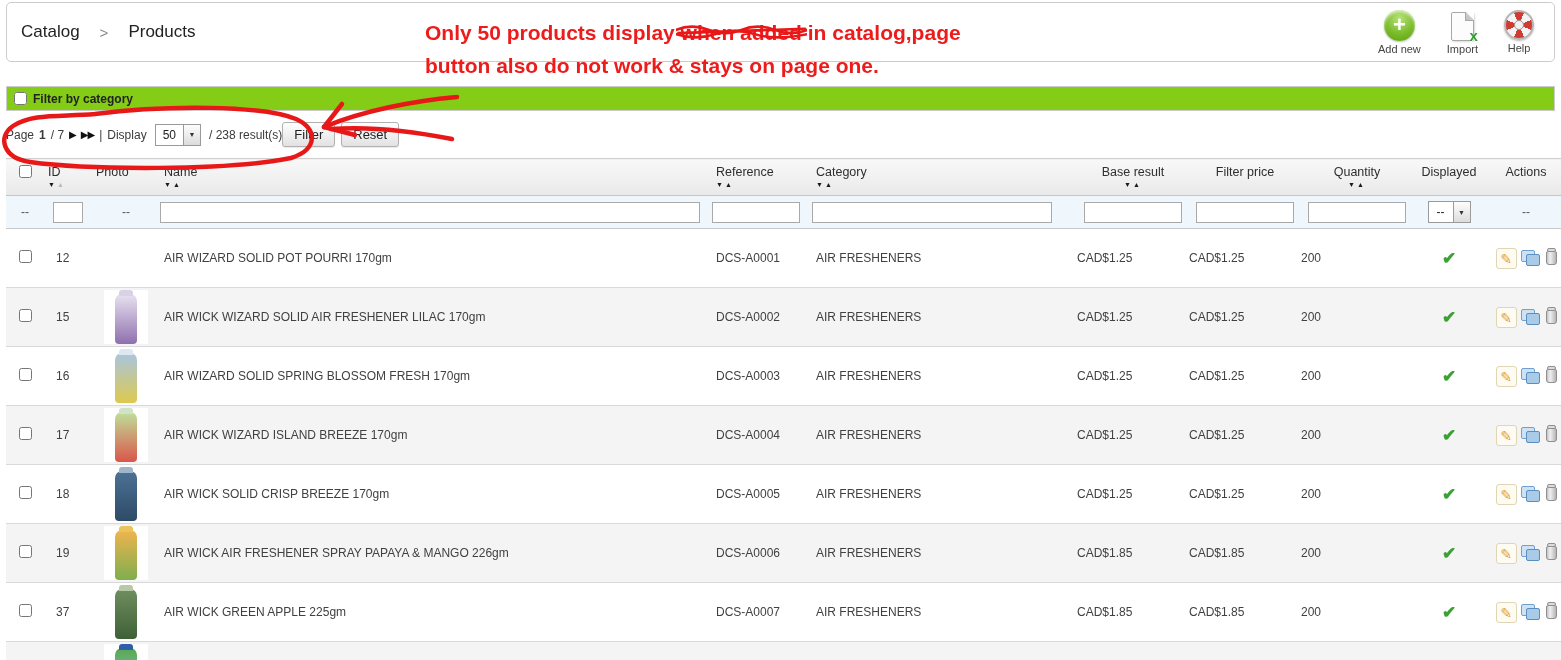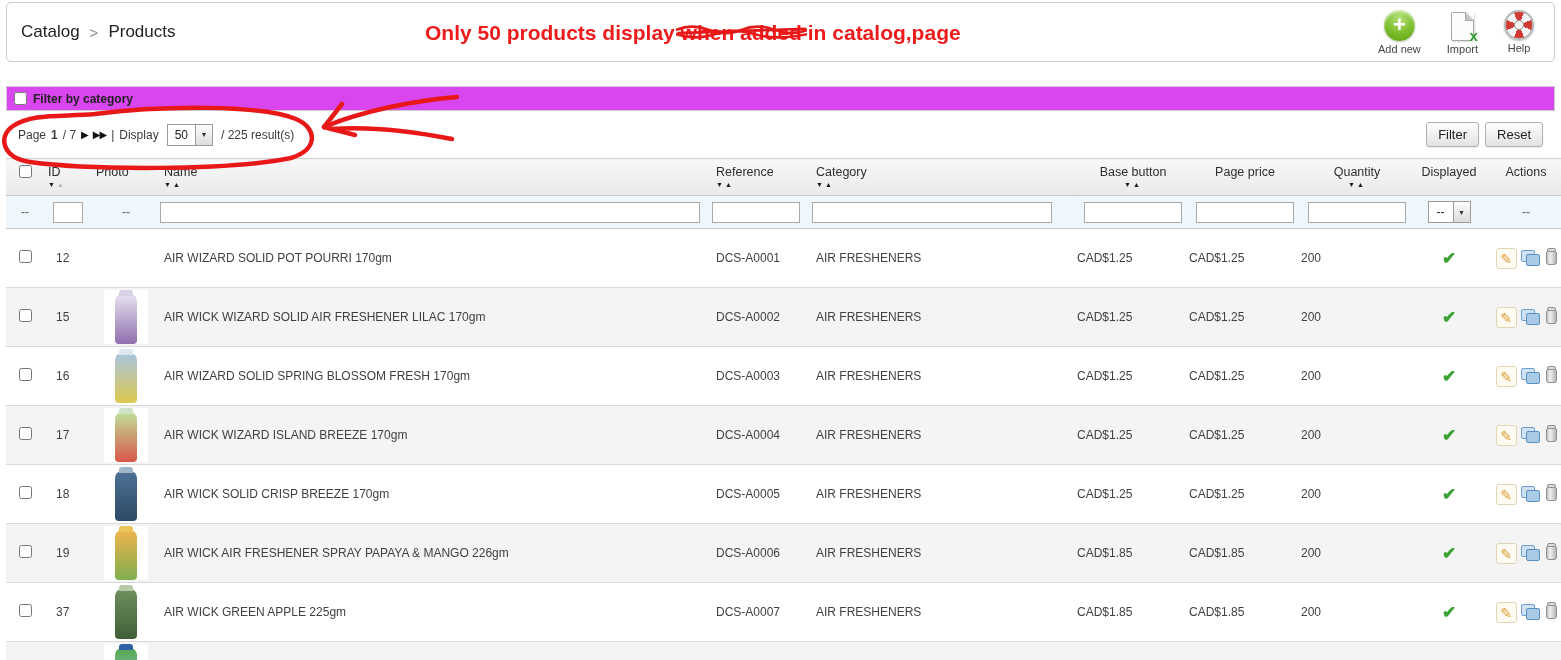--- a/index.html
+++ b/index.html
@@ -3,21 +3,21 @@
 <meta charset="utf-8">
 <style>
   * { box-sizing: border-box; margin: 0; padding: 0; }
   html,body { width:1561px; height:660px; overflow:hidden; background:#fff;
     font-family:"Liberation Sans", sans-serif; position:relative; }
 
   
   .topbar { position:relative; margin:2px 6px 0 6px; height:60px; background:#fff;
     border:1px solid #cccccc; border-radius:5px; display:flex; align-items:center;
     justify-content:space-between; padding:0 14px; }
-  .breadcrumb { display:flex; align-items:center; gap:10px; font-size:17px; color:#222; }
+  .breadcrumb { display:flex; align-items:center; gap:20px; font-size:17px; color:#222; }
   .breadcrumb .sep { color:#888; font-size:15px; }
   .top-actions { display:flex; gap:26px; margin-right:6px; }
   .top-action { display:flex; flex-direction:column; align-items:center; gap:2px;
     font-size:11px; color:#444; cursor:pointer; }
 
   .icon-add { width:31px; height:31px; border-radius:50%;
     background:radial-gradient(circle at 50% 28%, #b8e27a, #7abc2a 55%, #5d9f0e);
     box-shadow: inset 0 2px 3px rgba(255,255,255,.7), 0 1px 2px rgba(0,0,0,.25);
     color:#fff; font-size:22px; font-weight:bold; line-height:29px; text-align:center; }
   .icon-import { width:23px; height:29px; background:#fcfcfc; border:1px solid #a8a8a8;
@@ -29,27 +29,27 @@
     color:#2f9e2f; font-weight:bold; font-size:15px; text-shadow:0 1px 0 #fff; }
   .icon-help { width:30px; height:30px; border-radius:50%; position:relative; border:2px solid #b5b5b5;
     background:conic-gradient(from -23deg, #d23b31 0 45deg, #f4f4f4 45deg 90deg, #d23b31 90deg 135deg,
       #f4f4f4 135deg 180deg, #d23b31 180deg 225deg, #f4f4f4 225deg 270deg,
       #d23b31 270deg 315deg, #f4f4f4 315deg 360deg);
     box-shadow:0 1px 2px rgba(0,0,0,.3); }
   .icon-help::after { content:""; position:absolute; inset:8px; border-radius:50%;
     background:#f2f2f2; border:1px solid #9a9a9a; }
 
   
-  .filter-panel { margin:24px 6px 0 6px; height:25px; border:1px solid #cccccc; background:#d946ef;
+  .filter-panel { margin:24px 6px 0 6px; height:25px; border:1px solid #cccccc; background:#84cc16;
     display:flex; align-items:center; gap:6px; padding-left:7px;
     font-size:12px; font-weight:bold; color:#222; }
 
   
-  .toolbar { margin:0 18px; height:47px; display:flex; align-items:center;
-    justify-content:space-between; }
+  .toolbar { margin:0 6px; height:47px; display:flex; align-items:center;
+    }
   .pagination { display:flex; align-items:center; gap:5px; font-size:12px; color:#3b3b3b; }
   .pagination .bold { font-weight:bold; }
   .pg-arrow { font-size:10px; color:#111; cursor:pointer; letter-spacing:-1px; }
   .fake-select { display:inline-flex; align-items:stretch; border:1px solid #9a9a9a; background:#fff;
     height:22px; margin:0 3px; }
   .fake-select .val { padding:3px 7px 8px 7px; font-size:12px; color:#222; min-width:24px; }
   .fake-select .dd { width:17px; background:linear-gradient(#fdfdfd,#dcdcdc); border-left:1px solid #9a9a9a;
     font-size:7px; color:#333; display:flex; align-items:center; justify-content:center; cursor:pointer; }
   .toolbar-buttons { display:flex; gap:6px; }
   .btn { background:linear-gradient(#fefefe,#e2e2e2); border:1px solid #b0b0b0; border-radius:3px;
@@ -151,21 +151,21 @@
     <span class="bold">1</span>
     <span>/ 7</span>
     <span class="pg-arrow">▶</span>
     <span class="pg-arrow">▶▶</span>
     <span>|</span>
     <span>Display</span>
     <span class="fake-select">
       <span class="val">50</span>
       <span class="dd">▼</span>
     </span>
-    <span>/ 225 result(s)</span>
+    <span>/ 238 result(s)</span>
   </div>
   <div class="toolbar-buttons">
     <button class="btn">Filter</button>
     <button class="btn">Reset</button>
   </div>
 </div>
 
 <div class="table-wrap">
 <table>
   <colgroup>
@@ -199,25 +199,25 @@
       </th>
       <th>
         <span class="th-label">Reference</span>
         <span class="sort"><span>▼</span><span>▲</span></span>
       </th>
       <th>
         <span class="th-label">Category</span>
         <span class="sort"><span>▼</span><span>▲</span></span>
       </th>
       <th class="center">
-        <span class="th-label">Base button</span>
+        <span class="th-label">Base result</span>
         <span class="sort"><span>▼</span><span>▲</span></span>
       </th>
       <th class="center">
-        <span class="th-label">Page price</span>
+        <span class="th-label">Filter price</span>
       </th>
       <th class="center">
         <span class="th-label">Quantity</span>
         <span class="sort"><span>▼</span><span>▲</span></span>
       </th>
       <th class="center">
         <span class="th-label">Displayed</span>
       </th>
       <th class="center">
         <span class="th-label">Actions</span>
@@ -441,13 +441,14 @@
 </svg>
 
 <div class="annotation-text">
   <div><span>Only 50 products display </span><span class="struck"><span>when added</span><svg viewBox="0 0 100 24" preserveAspectRatio="none">
           <g fill="none" stroke="#e81818" stroke-width="2.4" stroke-linecap="round">
             <path d="M0 10 Q 12 4 25 10 T 50 10 T 75 10 T 100 10"></path>
             <path d="M0 14 Q 15 20 30 14 T 60 14 T 100 14"></path>
             <path d="M2 13 L 98 9"></path>
           </g>
         </svg></span><span> in catalog,page</span></div>
+  <div>button also do not work &amp; stays on page one.</div>
 </div>
 
 </body></html>

